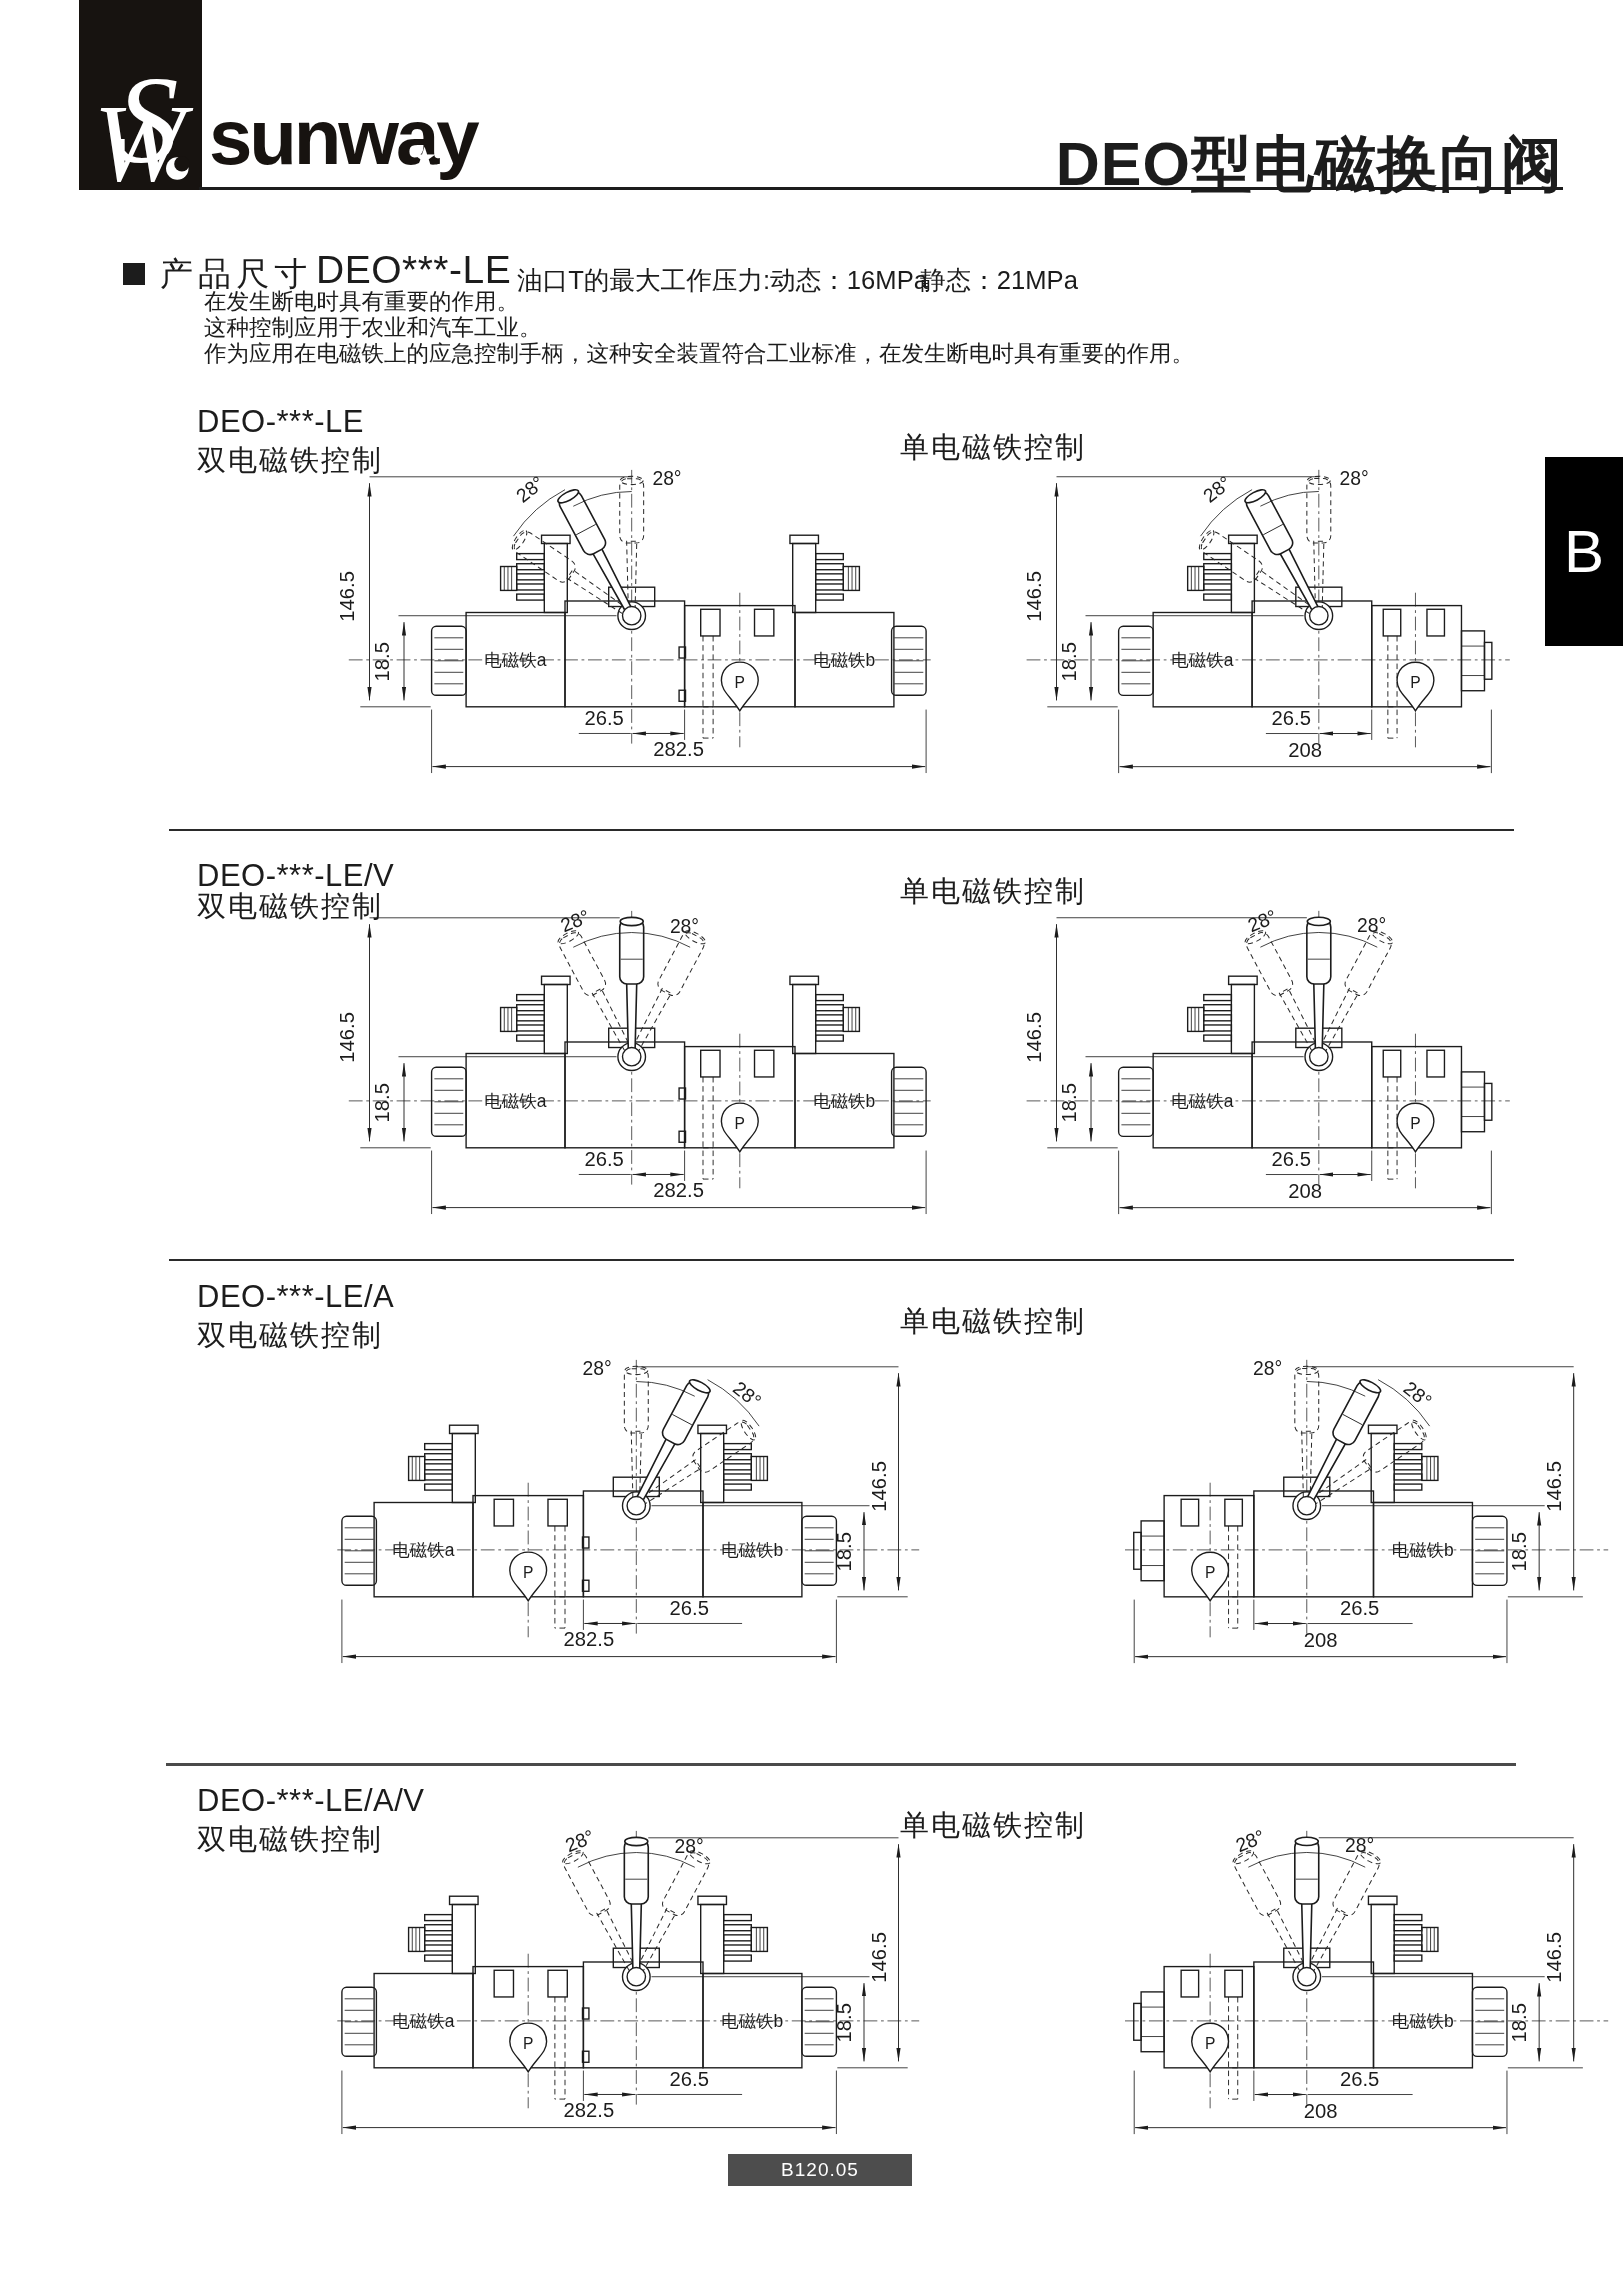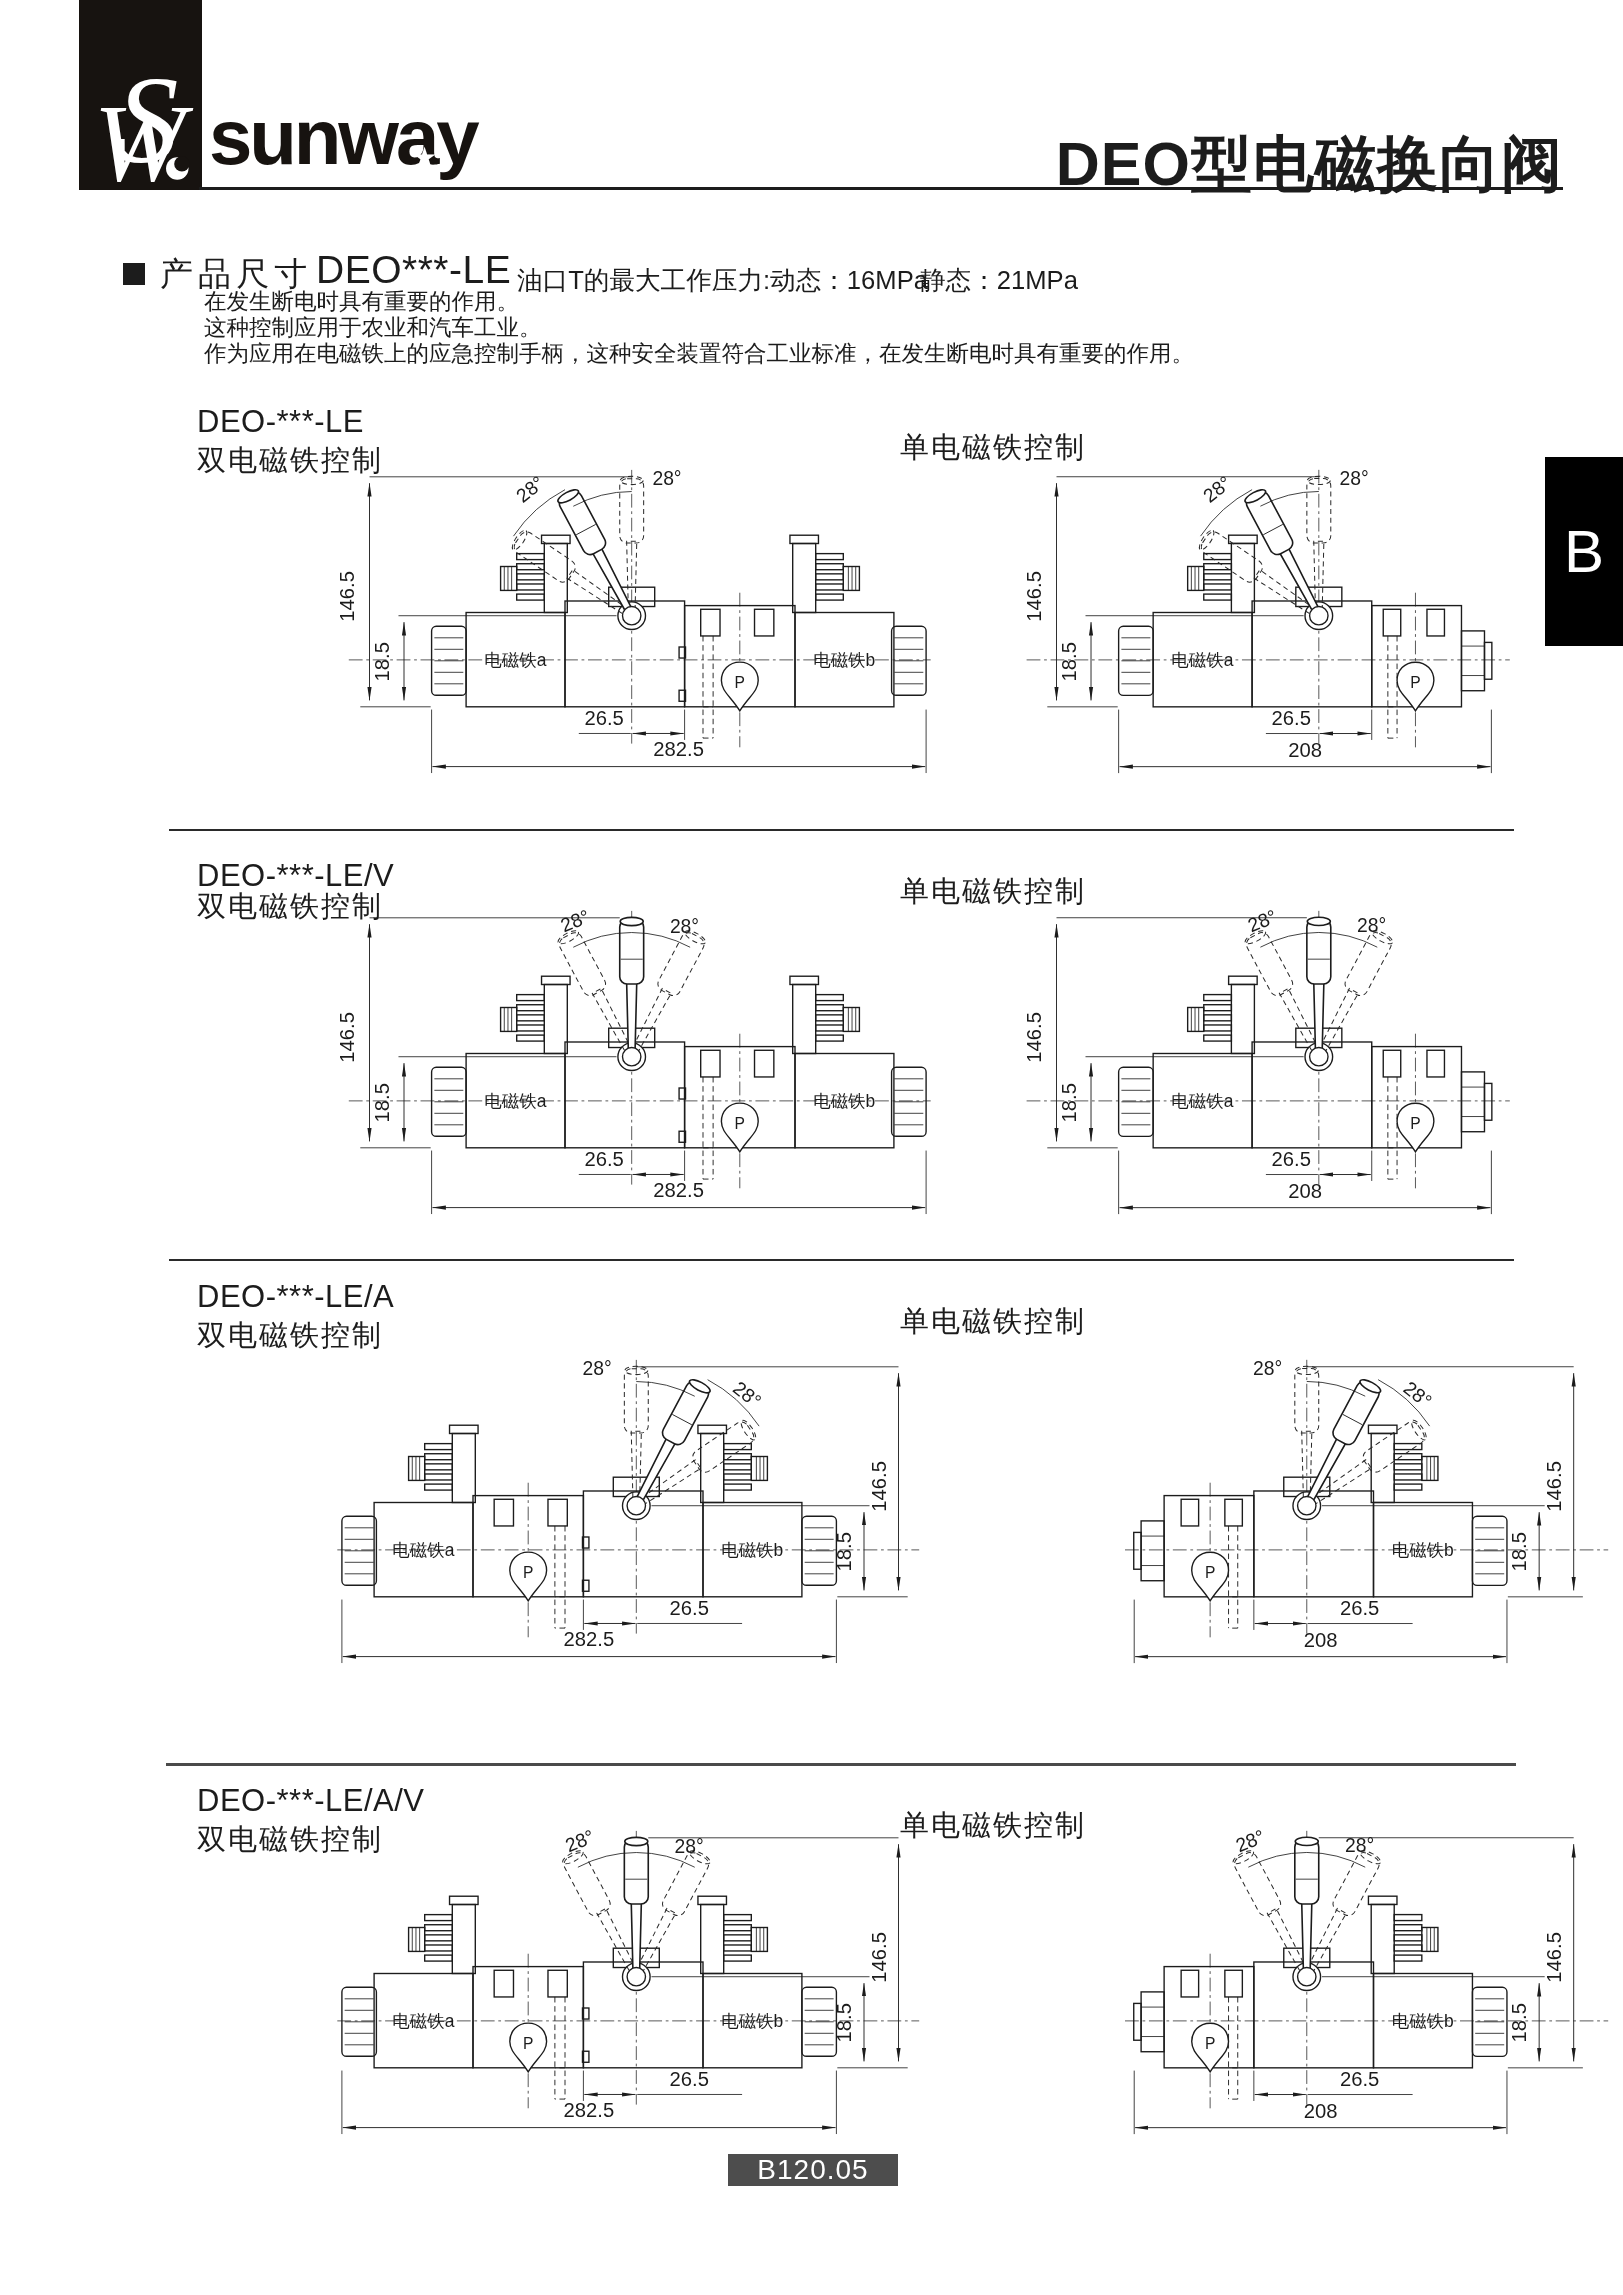--- a/index.html
+++ b/index.html
@@ -22,22 +22,22 @@
   #ps-dyn{left:517px;top:263px;font-size:25.6px;}
   #ps-stat{left:920px;top:263px;font-size:25.6px;}
   #ps-desc{left:204px;top:289px;font-size:22.5px;line-height:26px;white-space:nowrap;}
   
   .sec-model{font-size:31px;letter-spacing:0.5px;}
   .sec-label{font-size:29px;letter-spacing:2px;}
   
   .sep{left:169px;width:1345px;height:1.5px;background:#2a2a2a;}
   #sep3{left:166px;width:1350px;height:3.1px;background:#4a4a4a;}
   
-  #footer-badge{left:728px;top:2154px;width:170px;height:32px;background:#4d4d4d;color:#fff;
-                display:flex;align-items:center;justify-content:center;font-size:28px;letter-spacing:1px;}
+  #footer-badge{left:728px;top:2154px;width:184px;height:32px;background:#4d4d4d;color:#fff;
+                display:flex;align-items:center;justify-content:center;font-size:19px;letter-spacing:1px;}
   
   svg.drawing{position:absolute;overflow:visible;}
   .ink{fill:none;stroke:#1c1c1c;stroke-width:3;}
   .fillw{fill:#ffffff;stroke:#1c1c1c;stroke-width:3;}
   .thin{fill:none;stroke:#1c1c1c;stroke-width:1.8;}
   .dim{fill:none;stroke:#1c1c1c;stroke-width:2;}
   .dd{fill:none;stroke:#1c1c1c;stroke-width:1.6;stroke-dasharray:30 8 6 8;}
   .dash{fill:none;stroke:#1c1c1c;stroke-width:2;stroke-dasharray:12 8;}
   .ghost{fill:none;stroke:#2a2a2a;stroke-width:2.2;stroke-dasharray:11 8;}
   .solid-h{fill:#ffffff;stroke:#1c1c1c;stroke-width:3.5;}

